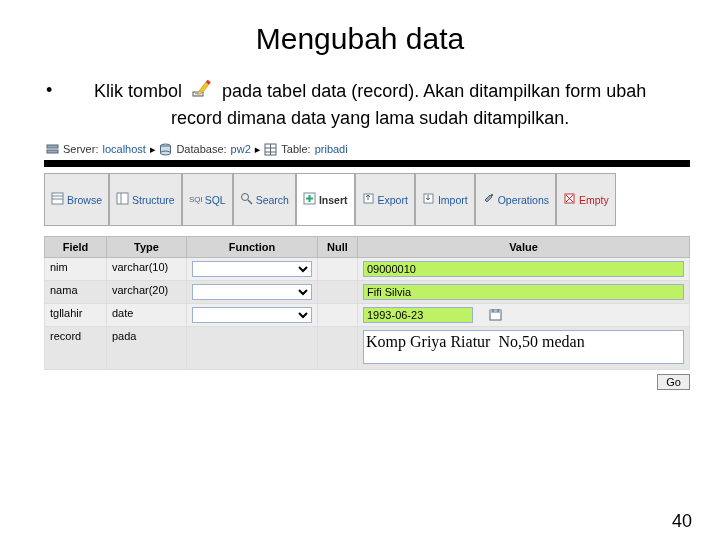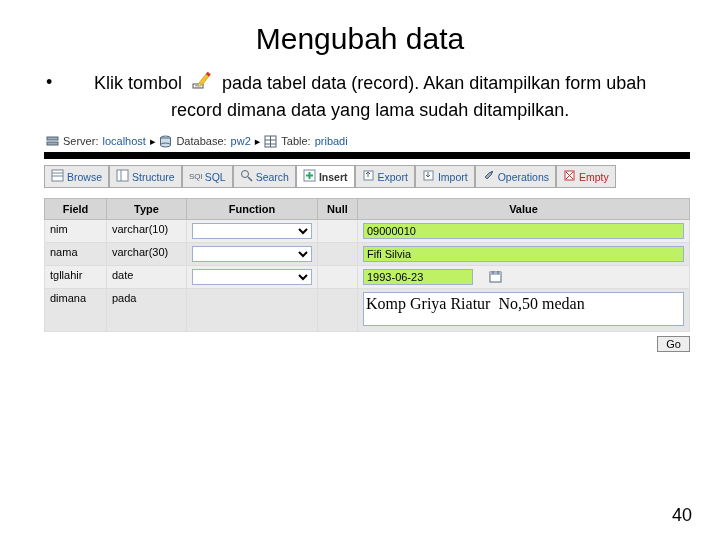--- a/index.html
+++ b/index.html
@@ -9,21 +9,21 @@
     height: 540px;
     background: #fff;
     font-family: Arial, sans-serif;
     color: #000;
     position: relative;
   }
   .title {
     font-size: 30px;
     text-align: center;
     margin-top: 22px;
-    margin-bottom: 14px;
+    margin-bottom: 22px;
     font-weight: normal;
   }
   .bullet {
     font-size: 18px;
     margin: 0 46px 0 46px;
     line-height: 1.35;
     display: flex;
   }
   .bullet .dot { margin-right: 14px; }
   .bullet .txt { flex: 1; text-align: center; }
@@ -49,21 +49,21 @@
   .bc svg { vertical-align: middle; }
   .tabs {
     display: flex;
     margin-top: 6px;
     gap: 0;
   }
   .tab {
     display: flex;
     align-items: center;
     gap: 3px;
-    padding: 3px 6px;
+    padding: 18px 6px;
     border: 1px solid #aaa;
     background: #e9e9e9;
     color: #235a9c;
     font-size: 10.5px;
     cursor: pointer;
   }
   .tab.active { background: #fff; font-weight: bold; color:#333; }
   .tab.red { color: #c02020; }
   .grid {
     width: 100%;
@@ -124,21 +124,21 @@
   .gobar button {
     font-size: 11px;
     padding: 1px 8px;
     border: 1px solid #888;
     background: #eee;
     cursor: pointer;
   }
   .pagenum {
     position: absolute;
     right: 28px;
-    bottom: 14px;
+    bottom: 8px;
     font-size: 18px;
   }
   .ico { width:13px; height:13px; }
 </style>
 </head>
 <body>
 
 <h1 class="title">Mengubah data</h1>
 
 <div class="bullet">
@@ -277,21 +277,21 @@
     <tbody>
       <tr>
         <td>nim</td>
         <td>varchar(10)</td>
         <td><select class="func"><option></option></select></td>
         <td class="nl"></td>
         <td><input class="val" value="09000010" style=""></td>
       </tr>
       <tr class="alt">
         <td>nama</td>
-        <td>varchar(30)</td>
+        <td>varchar(20)</td>
         <td><select class="func"><option></option></select></td>
         <td class="nl"></td>
         <td><input class="val" value="Fifi Silvia" style=""></td>
       </tr>
       <tr>
         <td>tgllahir</td>
         <td>date</td>
         <td><select class="func"><option></option></select></td>
         <td class="nl"></td>
         <td>
@@ -302,21 +302,21 @@
                   <rect x="1" y="2" width="11" height="10" fill="#fff" stroke="#567"></rect>
                   <rect x="1" y="2" width="11" height="3" fill="#abc"></rect>
                   <line x1="4" y1="1" x2="4" y2="4" stroke="#567"></line>
                   <line x1="9" y1="1" x2="9" y2="4" stroke="#567"></line>
                 </svg>
             </span>
           </div>
         </td>
       </tr>
       <tr class="alt">
-        <td>dimana</td>
+        <td>record</td>
         <td>pada</td>
         <td></td>
         <td class="nl"></td>
         <td><textarea class="val" style="">Komp Griya Riatur  No,50 medan</textarea></td>
       </tr>
     </tbody>
   </table>
 
   <div class="gobar">
     <button>Go</button>

